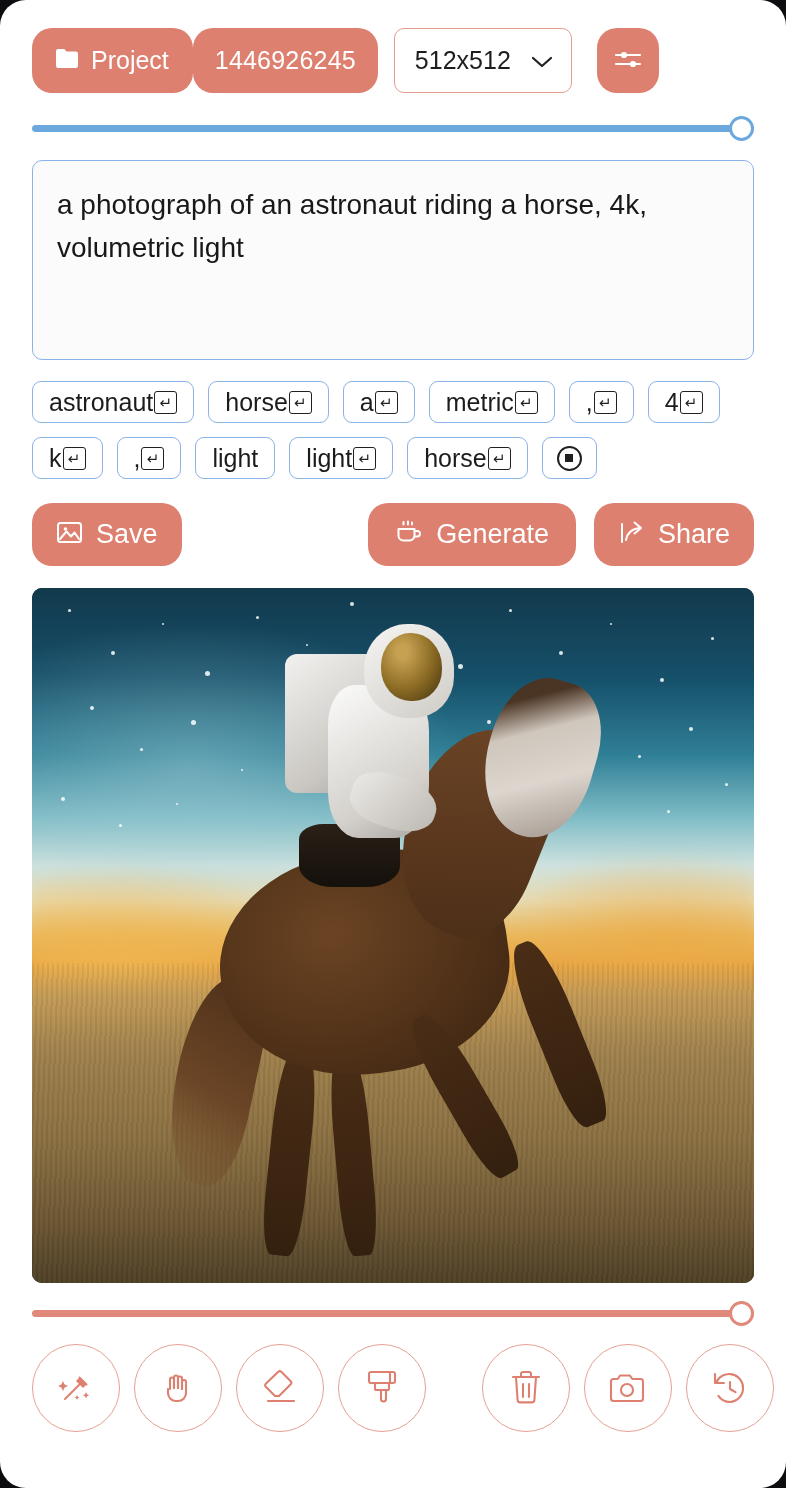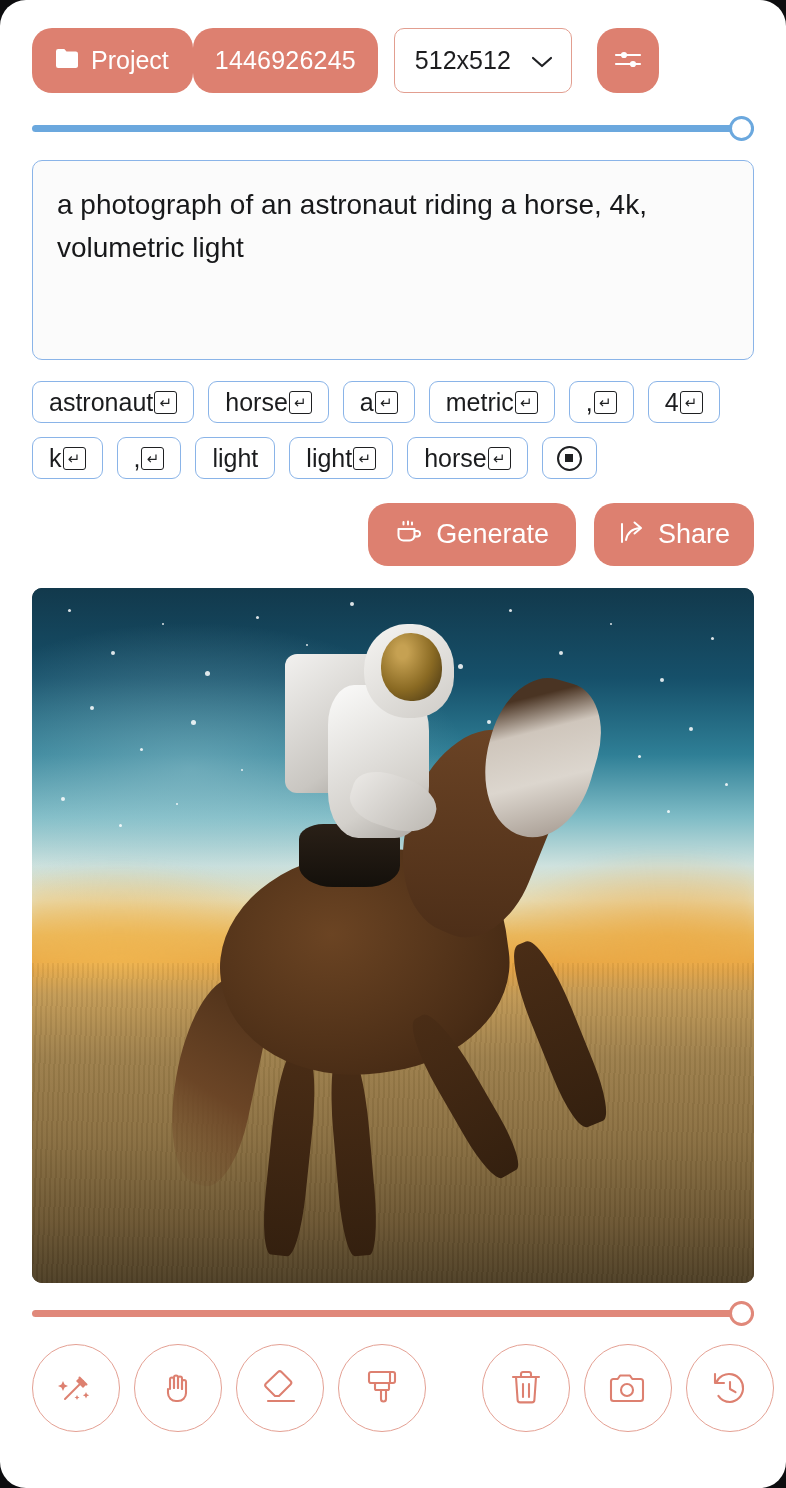--- a/index.html
+++ b/index.html
@@ -458,20 +458,30 @@
       <span class="ret">↵</span>
     </div>
     <div class="chip icon-only">
       <span class="dot-sq">
           <i></i>
         </span>
     </div>
   </div>
 
   <div class="actions">
+    <button class="btn-coral btn-action">
+      <span>
+        <svg width="27" height="25" viewBox="0 0 27 25" fill="none" stroke="#ffffff" stroke-width="2" stroke-linejoin="round">
+          <rect x="2" y="3" width="23" height="19" rx="2.5"></rect>
+          <path d="M4 19l6.5-7.5 4.5 5 3.5-4L23 19" fill="none" stroke-linecap="round"></path>
+          <circle cx="9.5" cy="9" r="1.8" fill="#ffffff" stroke="none"></circle>
+        </svg>
+      </span>
+      <span>Save</span>
+    </button>
 
     <button class="btn-coral btn-action btn-generate">
       <span>
         <svg width="28" height="26" viewBox="0 0 28 26" fill="none" stroke="#ffffff" stroke-width="2" stroke-linecap="round" stroke-linejoin="round">
           <path d="M3.5 10h16v6.5a5 5 0 0 1-5 5H8.5a5 5 0 0 1-5-5V10z"></path>
           <path d="M19.5 12h2.8a2.7 2.7 0 0 1 0 5.4h-2.8"></path>
           <path d="M8.5 5.5V3M13 5.5V2.6M17 5.5V3.4"></path>
         </svg>
       </span>
       <span>Generate</span>

